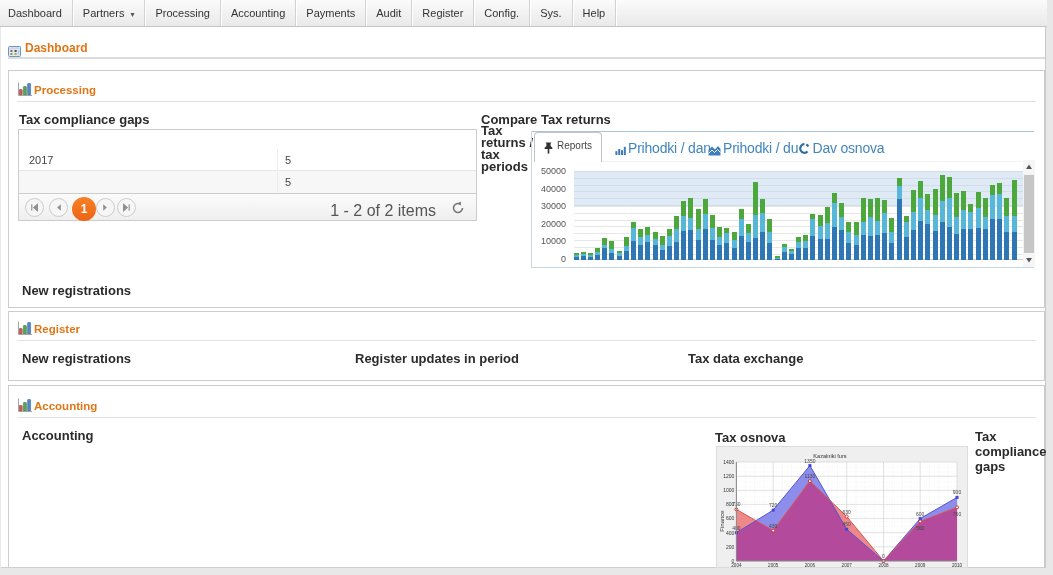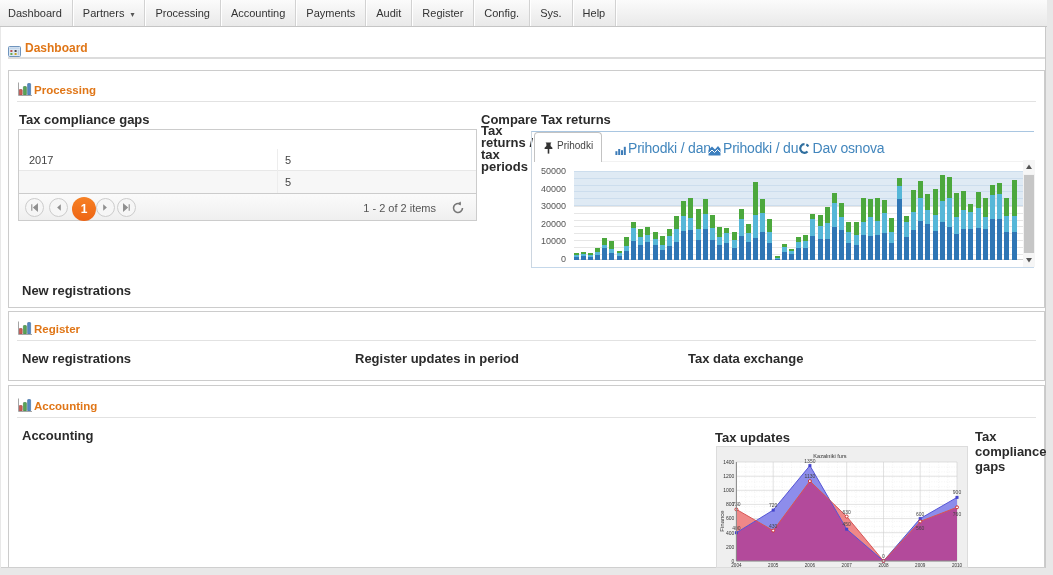--- a/index.html
+++ b/index.html
@@ -76,21 +76,21 @@
 <div class="hline" style="left:17px;top:417px;width:1019px;"></div>
 
 <div class="lbl" style="left:19px;top:112px;">Tax compliance gaps</div>
 <div class="lbl" style="left:481px;top:112px;white-space:nowrap;">Compare Tax returns</div>
 <div class="lbl" style="left:481px;top:125px;width:52px;line-height:12px;">Tax returns / tax periods</div>
 <div class="lbl" style="left:22px;top:283px;">New registrations</div>
 <div class="lbl" style="left:22px;top:351px;">New registrations</div>
 <div class="lbl" style="left:355px;top:351px;">Register updates in period</div>
 <div class="lbl" style="left:688px;top:351px;">Tax data exchange</div>
 <div class="lbl" style="left:22px;top:428px;">Accounting</div>
-<div class="lbl" style="left:715px;top:430px;">Tax updates</div>
+<div class="lbl" style="left:715px;top:430px;">Tax osnova</div>
 <div class="lbl" style="left:975px;top:429px;width:62px;line-height:15px;">Tax compliance gaps</div>
 
 <div class="abs" style="left:18px;top:129px;width:459px;height:92px;border:1px solid #ccc;">
   <div class="abs" style="left:0;top:19px;width:457px;height:22px;border-bottom:1px solid #e8e8e8;">
     <div class="gtxt" style="left:10px;top:5px;text-align:right;">2017</div>
     <div class="gtxt" style="left:266px;top:5px;">5</div>
     <div class="abs" style="left:258px;top:0;width:1px;height:22px;background:#ededed;"></div>
   </div>
   <div class="abs" style="left:0;top:41px;width:457px;height:22px;background:#f7f7f7;">
     <div class="gtxt" style="left:266px;top:5px;">5</div>
@@ -107,36 +107,36 @@
         </svg></div>
     <div class="abs" style="left:53px;top:3px;width:24px;height:24px;border-radius:50%;background:linear-gradient(#f68125,#ee6414);color:#fff;font-size:12px;font-weight:bold;text-align:center;line-height:24px;">1</div>
     <div class="abs" style="left:77px;top:4px;"><svg width="19" height="19">
           <circle cx="9.5" cy="9.5" r="9" fill="#f6f6f6" stroke="#ccc"></circle>
           <path d="M7.2 6.3 L10.9 9.5 L7.2 12.7 Z" fill="#8f8f8f"></path>
         </svg></div>
     <div class="abs" style="left:98px;top:4px;"><svg width="19" height="19">
           <circle cx="9.5" cy="9.5" r="9" fill="#f6f6f6" stroke="#ccc"></circle>
           <path d="M12.2 6.3 L12.2 12.7 M6.6 6.3 L10.3 9.5 L6.6 12.7 Z" stroke="#8f8f8f" stroke-width="1.1" fill="#8f8f8f"></path>
         </svg></div>
-    <div class="abs" style="right:40px;top:8px;font-size:11px;color:#555;">1 - 2 of 2 items</div>
+    <div class="abs" style="right:40px;top:8px;font-size:16px;color:#555;">1 - 2 of 2 items</div>
     <div class="abs" style="right:11px;top:7px;"><svg width="14" height="14" viewBox="0 0 14 14">
           <path d="M11.5 7 A4.5 4.5 0 1 1 9.4 3.2" stroke="#777" stroke-width="1.6" fill="none"></path>
           <path d="M9.8 0.6 L9.8 4.4 L6.6 2.5 Z" fill="#777"></path>
         </svg></div>
   </div>
 </div>
 
 <div class="abs" style="left:531px;top:131px;width:503px;height:137px;border-top:1px solid #a9c6e1;border-left:1px solid #ccd6e0;border-bottom:1px solid #c5d8ea;">
   <div class="abs" style="left:70px;top:29px;width:432px;height:1px;background:rgba(0,0,0,0.05);"></div>
   <div class="abs" style="left:2px;top:0;width:68px;height:30px;background:#fff;border:1px solid #c3c3c3;border-bottom:none;border-radius:4px 4px 0 0;"></div>
   <div class="abs" style="left:12px;top:8px;"><svg width="9" height="12" viewBox="0 0 9 12">
         <path d="M1.6 0.4 L7.4 0.4 L6.6 1.7 L6.6 4.1 L8.4 5.7 L8.4 7 L0.6 7 L0.6 5.7 L2.4 4.1 L2.4 1.7 Z" fill="#333"></path>
         <rect x="3.7" y="7" width="1.6" height="4.6" fill="#333"></rect>
       </svg></div>
-  <div class="abs" style="left:25px;top:8px;font-size:10px;color:#444;">Prihodki</div>
+  <div class="abs" style="left:25px;top:8px;font-size:10px;color:#444;">Reports</div>
   <div class="abs" style="left:82.5px;top:9px;"><svg width="11" height="11" viewBox="0 0 11 11">
         <rect x="0.4" y="7.2" width="2" height="3.8" fill="#3d7cb8"></rect>
         <rect x="3.2" y="5" width="2" height="6" fill="#3d7cb8"></rect>
         <rect x="6" y="6.2" width="2" height="4.8" fill="#3d7cb8"></rect>
         <rect x="8.8" y="2.8" width="2" height="8.2" fill="#3d7cb8"></rect>
       </svg></div>
   <div class="tabtxt" style="left:96px;top:8px;">Prihodki / dan</div>
   <div class="abs" style="left:175.5px;top:9.5px;"><svg width="13" height="11" viewBox="0 0 13 11">
         <path d="M0.5 10.5 L0.5 5 L4 1.5 L7 4.5 L10 1 L12.5 4 L12.5 10.5 Z" fill="#3d7fbe"></path>
         <path d="M0.5 8.5 L4 5 L6.5 7.5 L9.5 4.5 L12.5 7.5" stroke="#fff" stroke-width="1" fill="none"></path>

